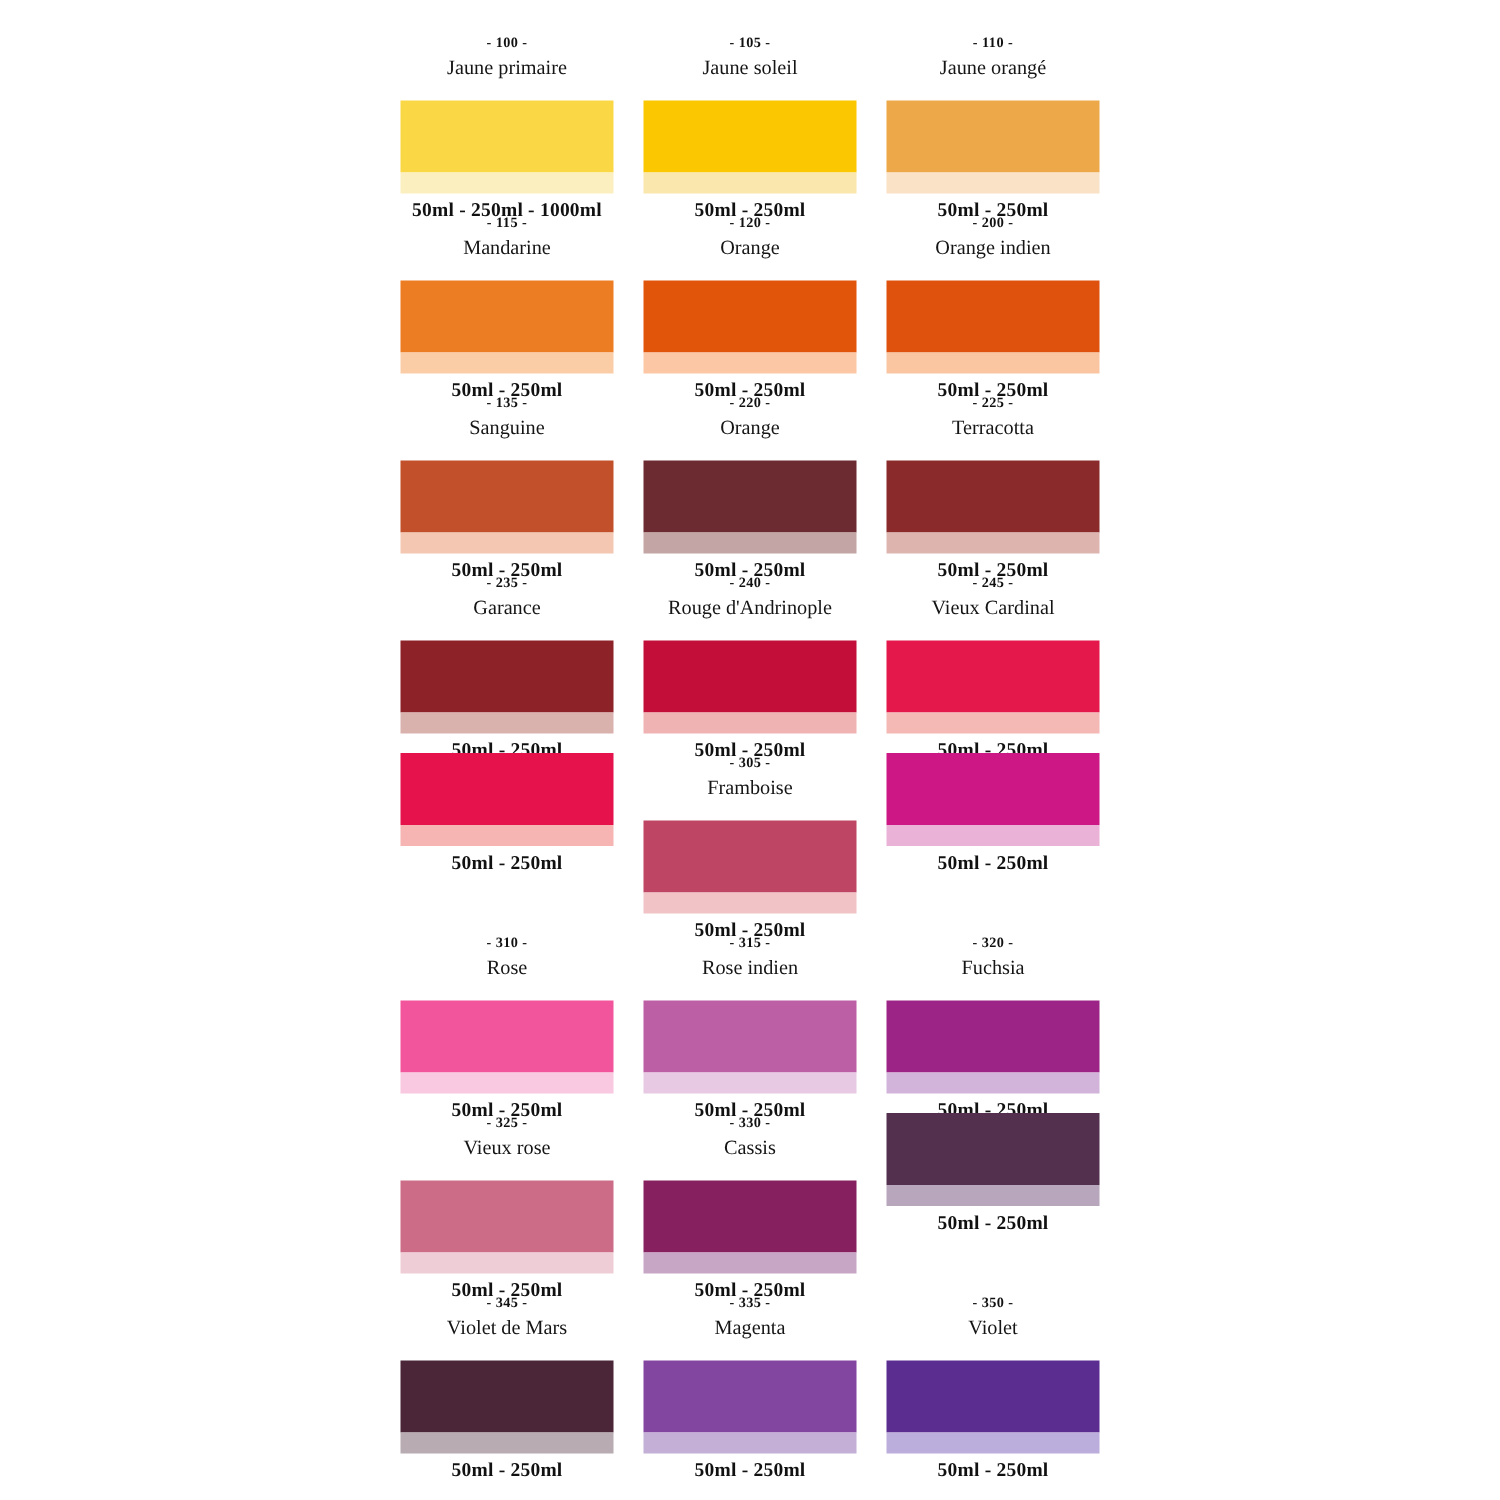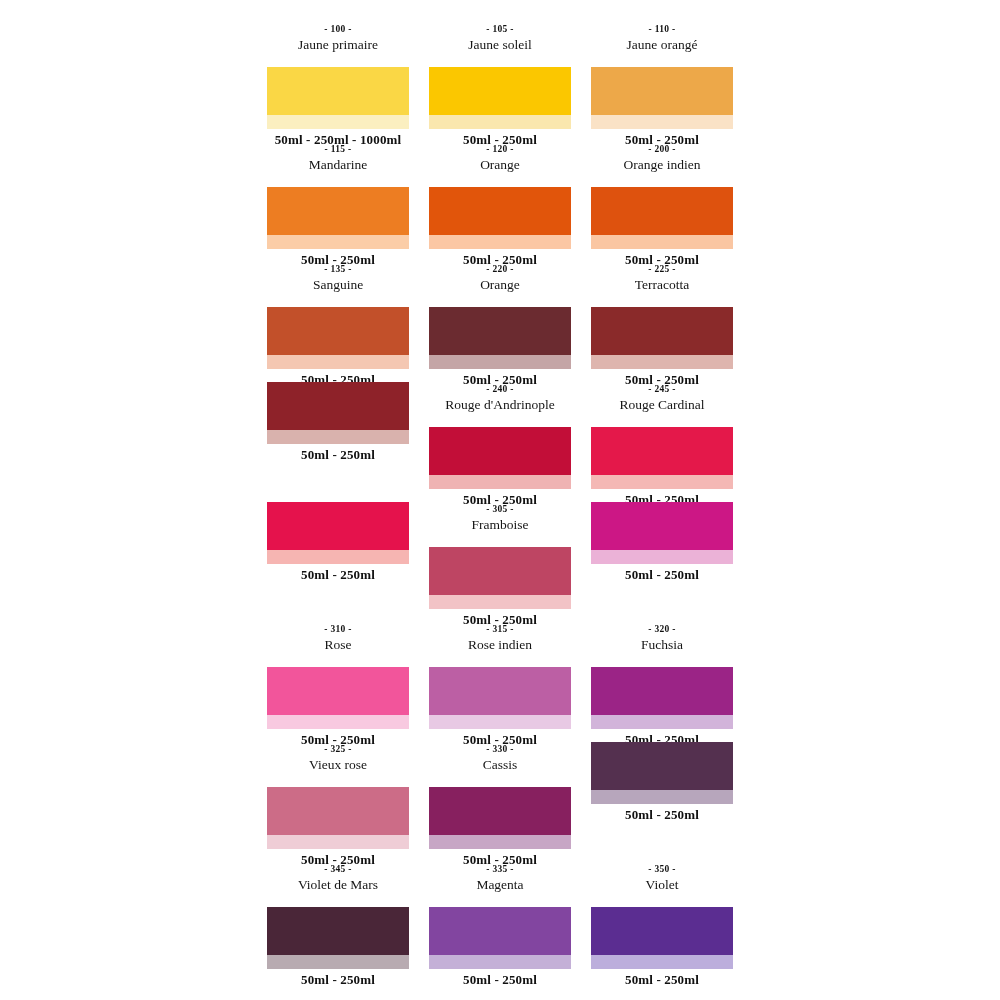--- a/index.html
+++ b/index.html
@@ -169,37 +169,41 @@
       <div class="swatch-card">
         <div class="swatch-head">
           <div class="swatch-code">- 225 -</div>
           <div class="swatch-name">Terracotta</div>
         </div>
         <div class="swatch-color" style="background-color: rgb(138, 42, 42);"></div>
         <div class="swatch-tint" style="background-color: rgb(222, 181, 174);"></div>
         <div class="swatch-volumes">50ml - 250ml</div>
       </div>
       <div class="swatch-card">
+        <div class="swatch-head">
+          <div class="swatch-code">- 235 -</div>
+          <div class="swatch-name">Garance</div>
+        </div>
         <div class="swatch-color" style="background-color: rgb(142, 34, 41);"></div>
         <div class="swatch-tint" style="background-color: rgb(217, 178, 173);"></div>
         <div class="swatch-volumes">50ml - 250ml</div>
       </div>
       <div class="swatch-card">
         <div class="swatch-head">
           <div class="swatch-code">- 240 -</div>
           <div class="swatch-name">Rouge d'Andrinople</div>
         </div>
         <div class="swatch-color" style="background-color: rgb(194, 14, 56);"></div>
         <div class="swatch-tint" style="background-color: rgb(239, 179, 179);"></div>
         <div class="swatch-volumes">50ml - 250ml</div>
       </div>
       <div class="swatch-card">
         <div class="swatch-head">
           <div class="swatch-code">- 245 -</div>
-          <div class="swatch-name">Rouge Cardinal</div>
+          <div class="swatch-name">Vieux Cardinal</div>
         </div>
         <div class="swatch-color" style="background-color: rgb(228, 24, 74);"></div>
         <div class="swatch-tint" style="background-color: rgb(244, 184, 181);"></div>
         <div class="swatch-volumes">50ml - 250ml</div>
       </div>
       <div class="swatch-card">
         <div class="swatch-color" style="background-color: rgb(229, 18, 76);"></div>
         <div class="swatch-tint" style="background-color: rgb(246, 181, 178);"></div>
         <div class="swatch-volumes">50ml - 250ml</div>
       </div>

